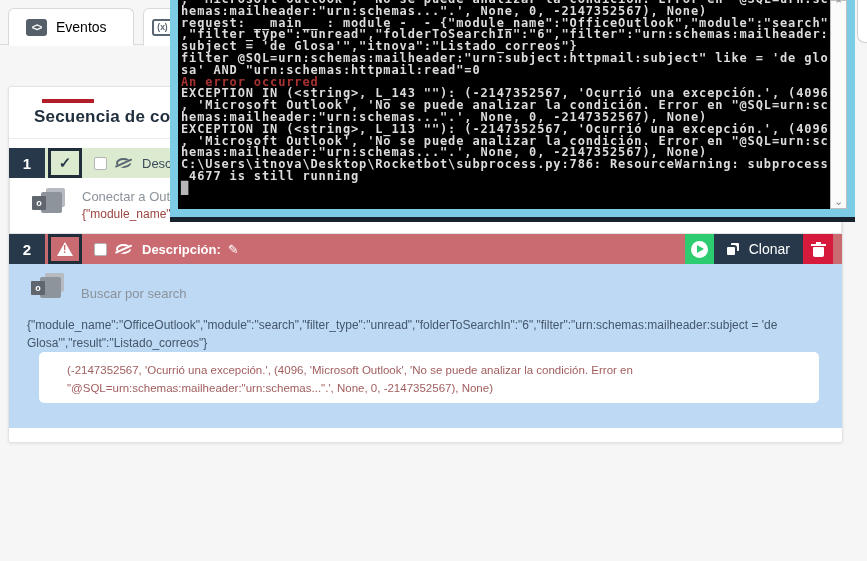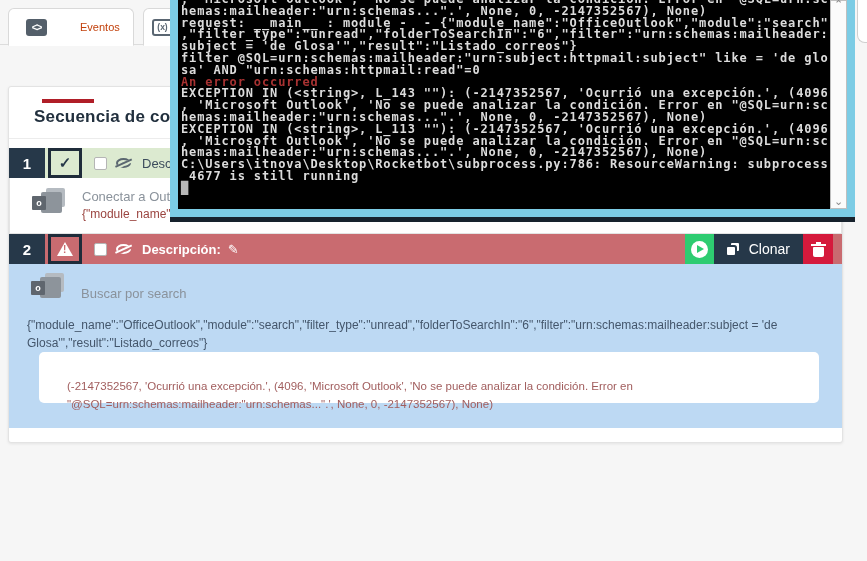--- a/index.html
+++ b/index.html
@@ -9,21 +9,21 @@
   
   .tabline { position:absolute; left:0; top:44px; width:176px; height:1px; background:#dcdcdc; z-index:5; }
   .tab { position:absolute; top:8px; height:38px; background:#fff; border:1px solid #d9d9d9;
          border-bottom:1px solid #fff; border-radius:6px 6px 0 0; display:flex; align-items:center; z-index:10; }
   .tab-eventos { left:8px; width:126px; padding-left:17px; gap:9px; }
   .tab-vars { left:143px; width:52px; padding-left:8px; }
   .code-icon { width:21px; height:17px; background:#545f6a; border-radius:3px; color:#fff;
                font-size:10px; font-weight:bold; display:flex; align-items:center; justify-content:center; letter-spacing:-1px; }
   .vars-icon { width:21px; height:17px; background:#fff; border:2px solid #5a6672; border-radius:3px; color:#5a6672;
                font-size:8.5px; font-weight:bold; display:flex; align-items:center; justify-content:center; }
-  .tab-label { font-size:11px; color:#c2410c;margin-left:24px; }
+  .tab-label { font-size:14px; color:#000000; }
   .tab-fragment { position:absolute; left:857px; top:0; width:10px; height:43px; background:#fff;
                   border-left:1px solid #cfcfcf; border-bottom:1px solid #cfcfcf; border-radius:0 0 0 8px; z-index:60; }
 
   
   .console-window { position:absolute; left:170px; top:0; width:685px; height:222px; background:#7ccce5;
                     padding:0 8px 8px 8px; border-bottom:5px solid #17222d; display:flex; z-index:50; }
   .console-screen { background:#000; flex:1; overflow:hidden; padding-left:3px;
                     font-family:"DejaVu Sans Mono", monospace; font-weight:bold; font-size:12px;
                     letter-spacing:0.87px; line-height:11.8px; color:#dcdcdc; }
   .cline { white-space:pre; height:11.8px; }
@@ -94,21 +94,21 @@
   .sq-back { position:absolute; left:14px; top:0; width:19px; height:19px; background:#b5bbc1; border-radius:2px; }
   .sq-mid { position:absolute; left:9px; top:4px; width:21px; height:21px; background:#8d949b; border-radius:2px; }
   .sq-front { position:absolute; left:0; top:8px; width:14px; height:14px; background:#5f666e; border-radius:1px;
               color:#fff; font-size:9px; font-weight:bold; display:flex; align-items:center; justify-content:center; }
   .module-title { position:absolute; left:72px; font-size:13px; color:#8a929b; white-space:nowrap; }
   .step1 .module-title { top:11px; }
   .step2 .module-title { top:22px; }
   .params1 { position:absolute; left:72px; top:29px; font-size:12px; color:#9b4540; white-space:nowrap; }
   .params2 { position:absolute; left:18px; top:52px; width:800px; font-size:12px; color:#44566b; line-height:18px; }
   .error-box { position:absolute; left:30px; top:88px; width:780px; height:51px; background:#fff; border-radius:5px;
-               padding:25px 0 0 28px; font-size:11.5px; color:#a15d5d; line-height:18px; }
+               padding:9px 0 0 28px; font-size:11.5px; color:#a15d5d; line-height:18px; }
 </style>
 </head>
 <body>
 
 <div class="tabline"></div>
 
 <div class="tab tab-eventos">
   <span class="code-icon">&lt;&gt;</span>
   <span class="tab-label">Eventos</span>
 </div>
@@ -188,21 +188,21 @@
     </div>
   </div>
 </div>
 
 <div class="console-window">
   <div class="console-screen">
       <div class="cline clip">, 'Microsoft Outlook', 'No se puede analizar la condición. Error en "@SQL=urn:sc</div>
       <div class="cline">hemas:mailheader:"urn:schemas...".', None, 0, -2147352567), None)</div>
       <div class="cline">request: __main__ : module -  - {"module_name":"OfficeOutlook","module":"search"</div>
       <div class="cline">,"filter_type":"unread","folderToSearchIn":"6","filter":"urn:schemas:mailheader:</div>
-      <div class="cline">subject = 'de Glosa'","result":"Listado_correos"}</div>
+      <div class="cline">subject = 'de Glosa'","itnova":"Listado_correos"}</div>
       <div class="cline">filter @SQL=urn:schemas:mailheader:"urn:subject:httpmail:subject" like = 'de glo</div>
       <div class="cline">sa' AND "urn:schemas:httpmail:read"=0</div>
       <div class="cline error">An error occurred</div>
       <div class="cline">EXCEPTION IN (&lt;string&gt;, L_143 ""): (-2147352567, 'Ocurrió una excepción.', (4096</div>
       <div class="cline">, 'Microsoft Outlook', 'No se puede analizar la condición. Error en "@SQL=urn:sc</div>
       <div class="cline">hemas:mailheader:"urn:schemas...".', None, 0, -2147352567), None)</div>
       <div class="cline">EXCEPTION IN (&lt;string&gt;, L_113 ""): (-2147352567, 'Ocurrió una excepción.', (4096</div>
       <div class="cline">, 'Microsoft Outlook', 'No se puede analizar la condición. Error en "@SQL=urn:sc</div>
       <div class="cline">hemas:mailheader:"urn:schemas...".', None, 0, -2147352567), None)</div>
       <div class="cline">C:\Users\itnova\Desktop\Rocketbot\subprocess.py:786: ResourceWarning: subprocess</div>

